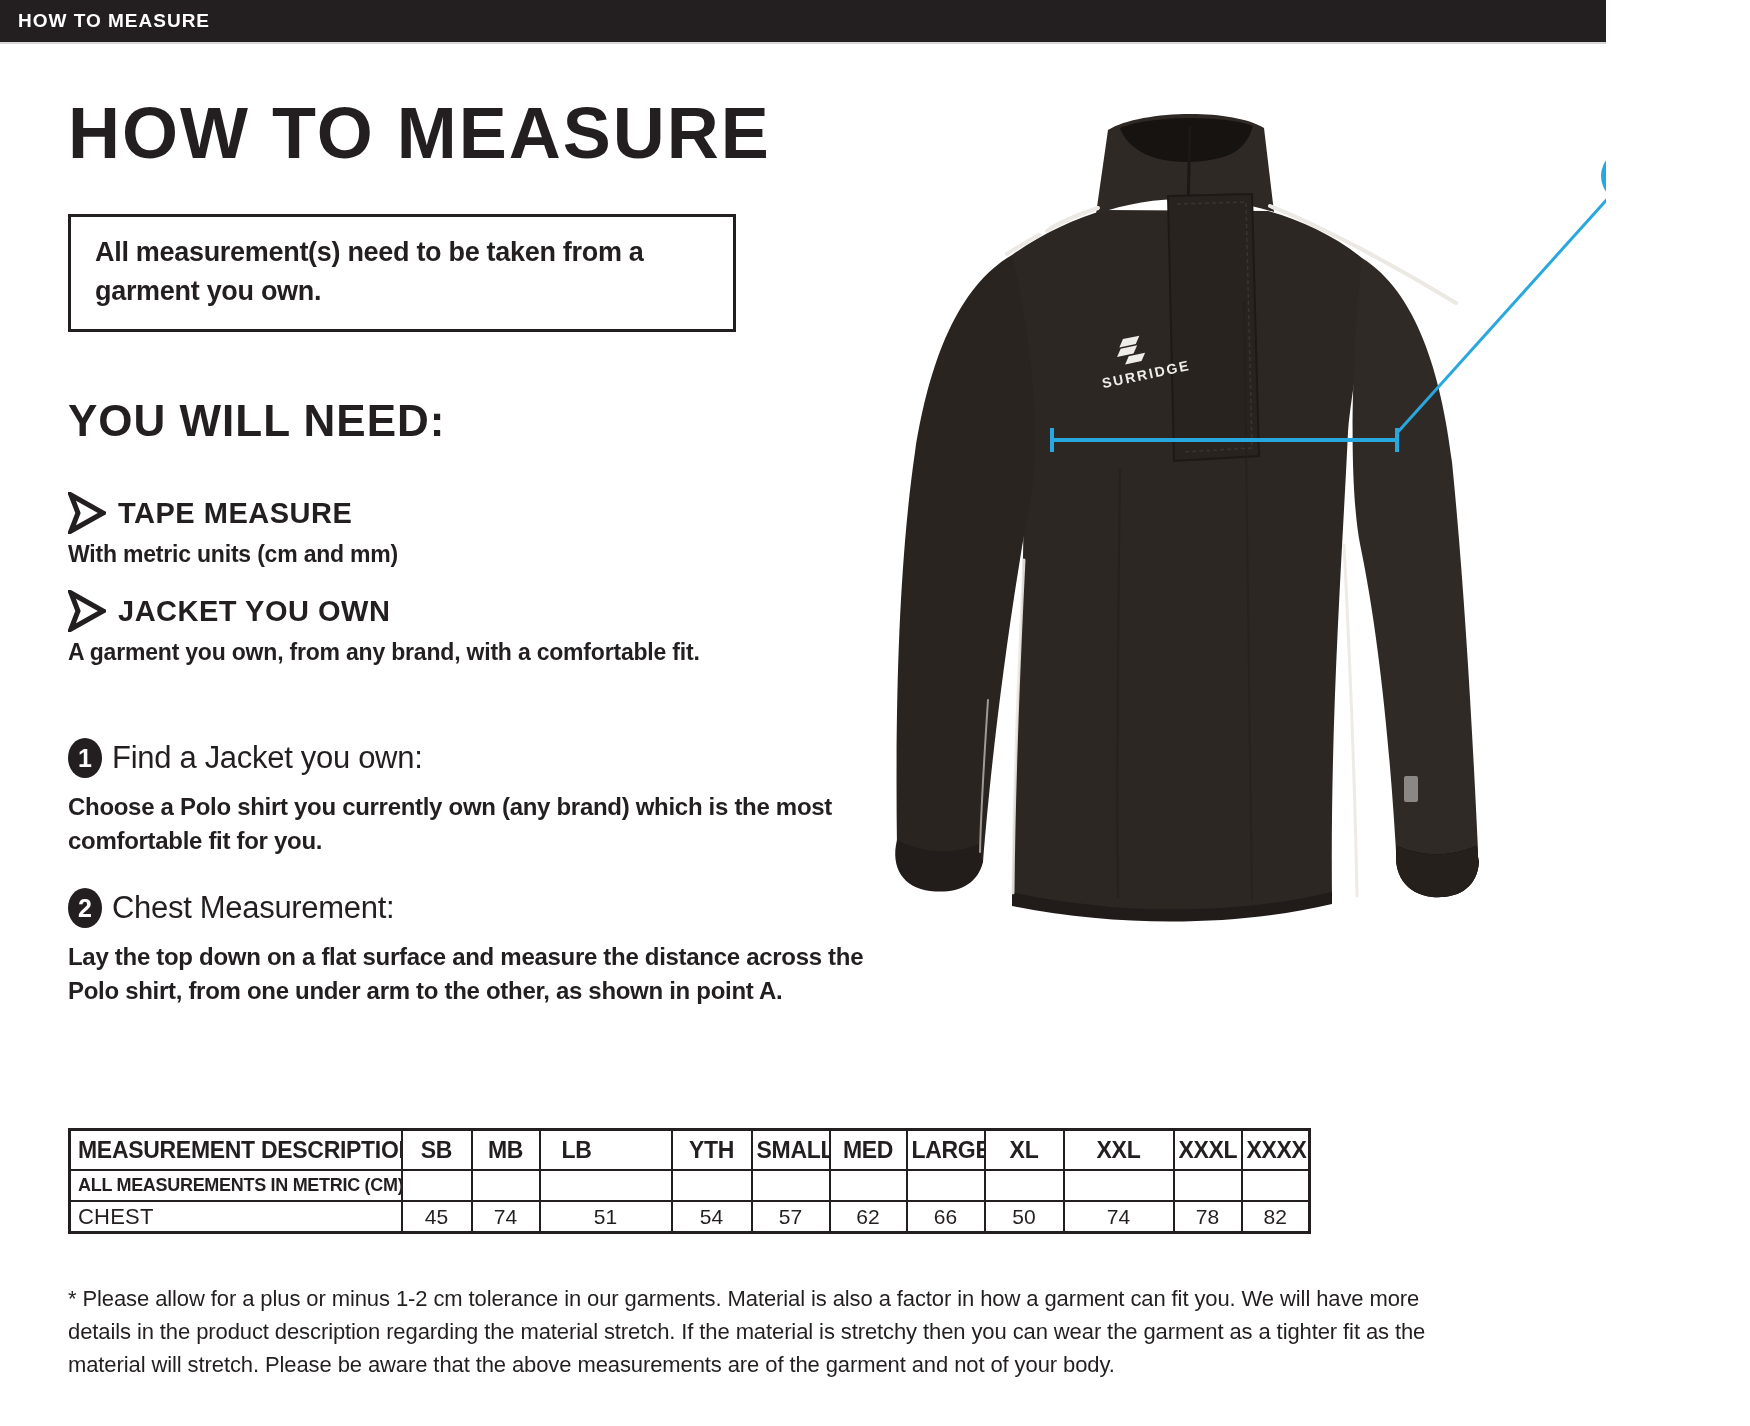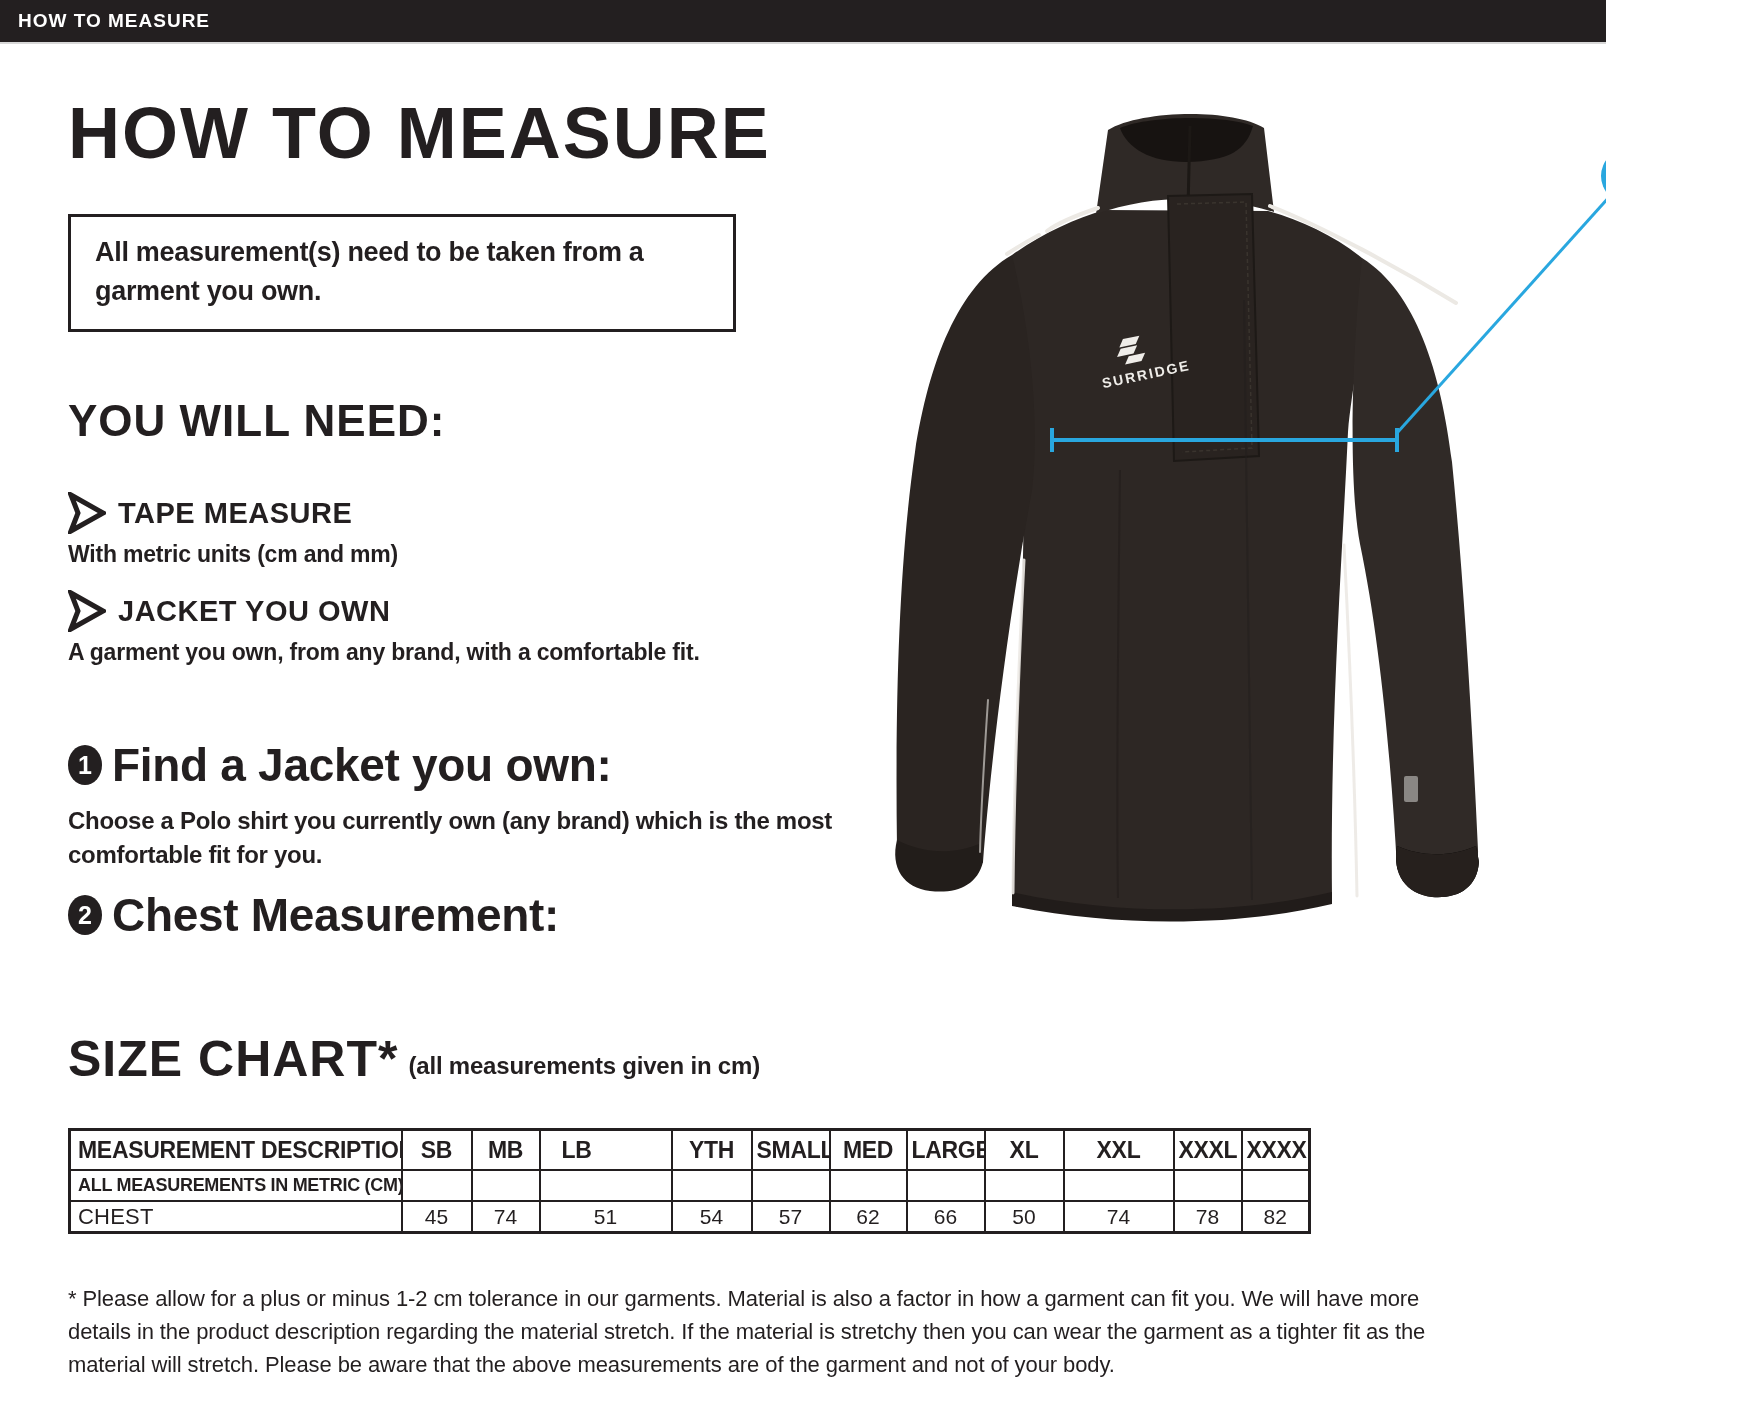--- a/index.html
+++ b/index.html
@@ -28,21 +28,21 @@
   .need-desc{font-size:23px;font-weight:bold;letter-spacing:-0.2px;margin-top:7px;}
   #need-1{top:492px;}
   #need-2{top:590px;}
 
   .step{position:absolute;left:68px;}
   #step-1{top:738px;}
   #step-2{top:888px;}
   .step-row{display:flex;align-items:center;gap:10px;}
   .step-badge{width:34px;height:40px;border-radius:50%;background:#231F20;color:#ffffff;
               display:flex;align-items:center;justify-content:center;font-size:25px;font-weight:bold;flex:0 0 auto;}
-  .step-title{font-size:46px;font-weight:bold;letter-spacing:-0.3px;}
+  .step-title{font-size:31px;font-weight:normal;letter-spacing:-0.3px;}
   .step-desc{font-size:24px;font-weight:bold;letter-spacing:-0.3px;line-height:1.4;margin-top:12px;}
   #step-1 .step-desc{width:845px;}
   #step-2 .step-desc{width:805px;}
 
   .sc-head{position:absolute;left:68px;top:1034px;display:flex;align-items:flex-end;}
   .sc-title{font-size:50px;font-weight:bold;letter-spacing:1px;line-height:1;}
   .sc-sub{font-size:24px;font-weight:bold;margin-left:10px;margin-bottom:4px;letter-spacing:-0.2px;}
 
   
   table.size{position:absolute;left:68px;top:1128px;border-collapse:collapse;table-layout:fixed;
@@ -115,26 +115,23 @@
       <div class="step-title">Find a Jacket you own:</div>
     </div>
     <div class="step-desc">Choose a Polo shirt you currently own (any brand) which is the most comfortable fit for you.</div>
   </div>
 
   <div class="step" id="step-2">
     <div class="step-row">
       <div class="step-badge">2</div>
       <div class="step-title">Chest Measurement:</div>
     </div>
-  </div>
-
-  <div class="sc-head">
-    <div class="sc-title">SIZE CHART*</div>
-    <div class="sc-sub">(all measurements given in cm)</div>
-  </div>
+    <div class="step-desc">Lay the top down on a flat surface and measure the distance across the Polo shirt, from one under arm to the other, as shown in point A.</div>
+  </div>
+
 
   <table class="size">
     <colgroup>
       <col style="width:332px">
         <col style="width:70px">
         <col style="width:68px">
         <col style="width:132px">
       <col style="width:80px">
         <col style="width:78px">
         <col style="width:77px">

